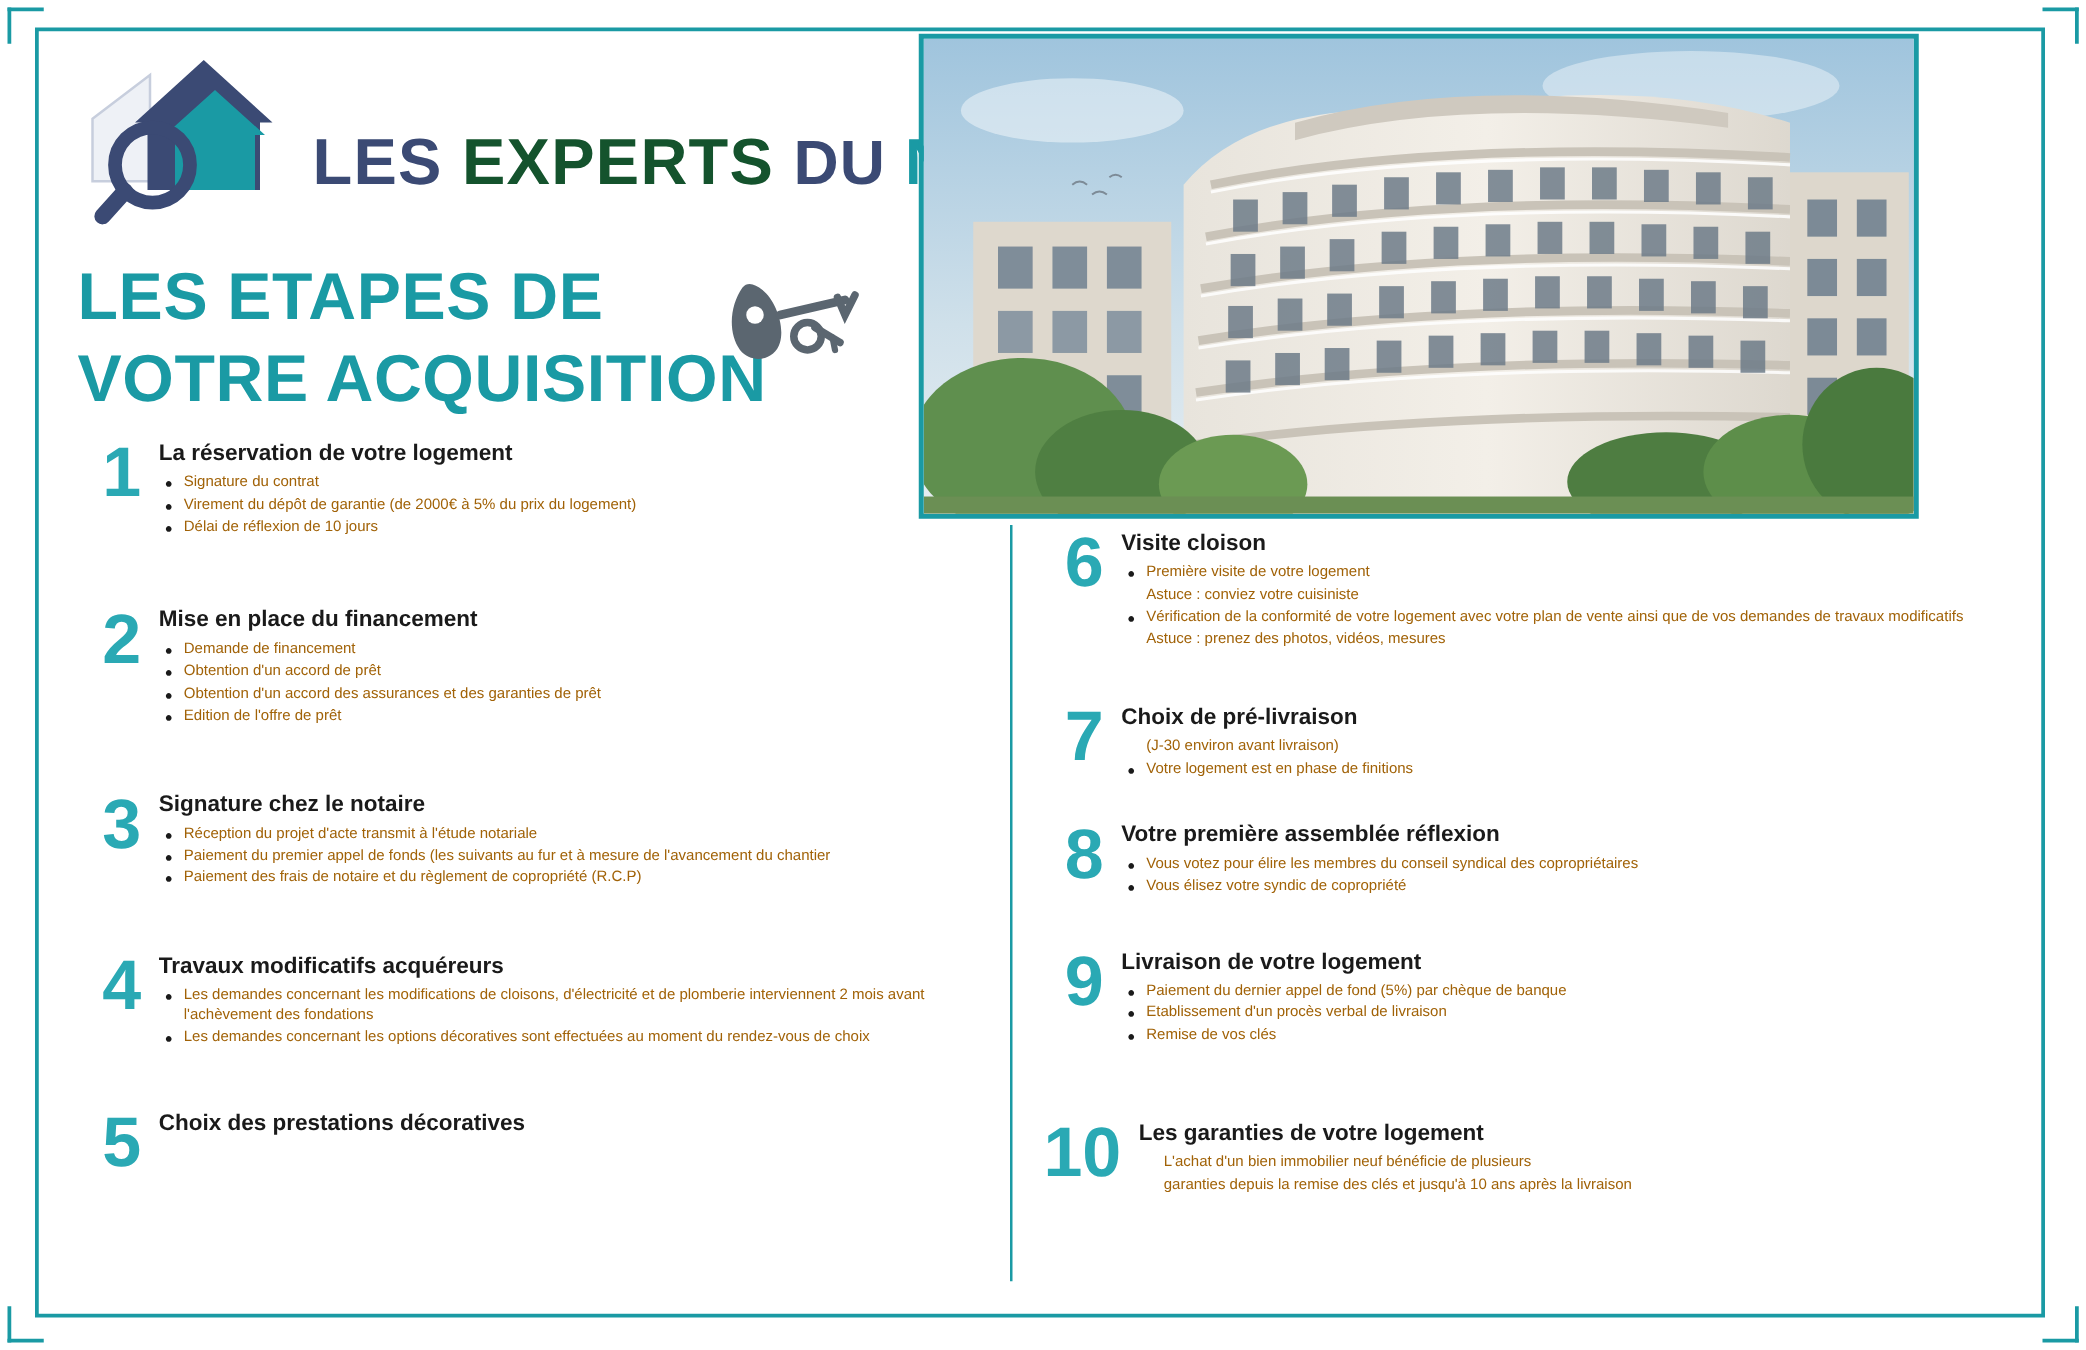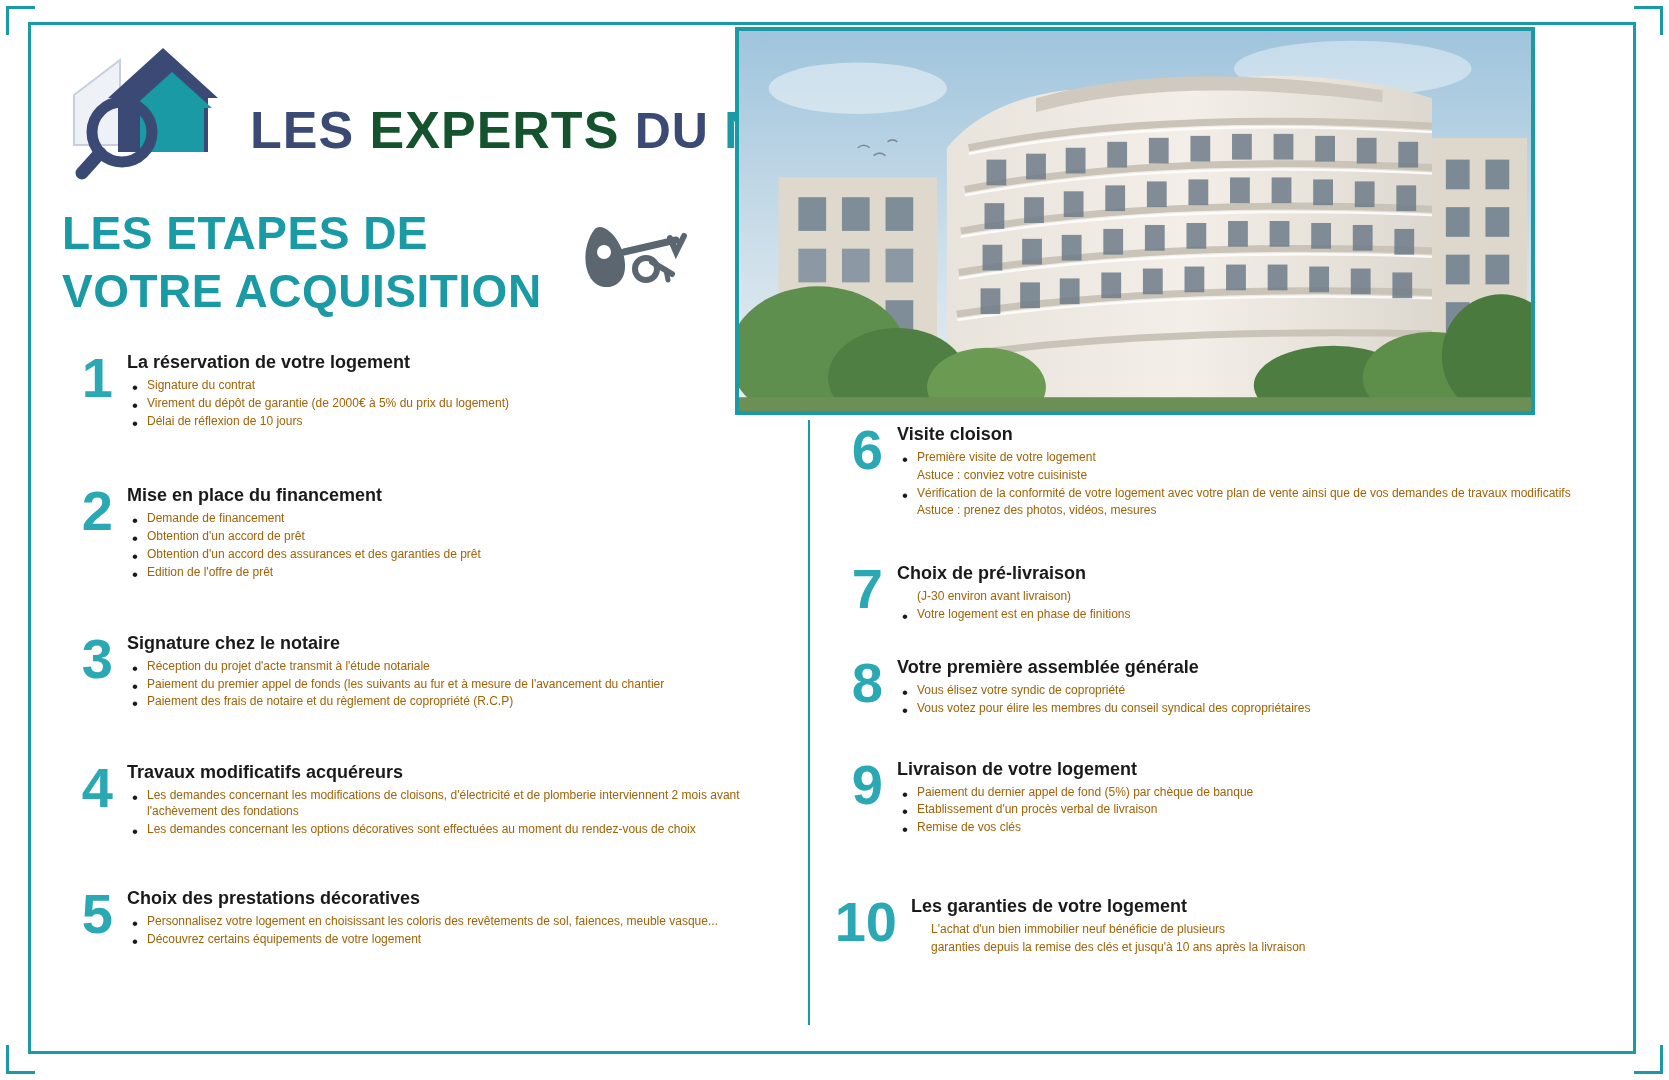--- a/index.html
+++ b/index.html
@@ -68,21 +68,21 @@
   .lt-experts { color: #14532d; }
   .lt-du { color: #3b4a74; font-size: 50px; }
   .lt-neuf { color: #1a9aa4; }
 
   
   .title {
     position: absolute;
     left: 62px;
     top: 205px;
     color: #1a9aa4;
-    font-size: 46px;
+    font-size: 53px;
     font-weight: bold;
     line-height: 1.25;
     letter-spacing: 0.5px;
   }
   .keys-icon {
     position: absolute;
     left: 580px;
     top: 222px;
     width: 110px;
     height: 70px;
@@ -391,25 +391,20 @@
           <li class="bulleted">Les demandes concernant les modifications de cloisons, d'électricité et de plomberie interviennent 2 mois avant l'achèvement des fondations</li>
           <li class="bulleted">Les demandes concernant les options décoratives sont effectuées au moment du rendez-vous de choix</li>
         </ul>
       </div>
     </div>
 
     <div class="step" style="margin-top:46px;">
       <div class="step-num">5</div>
       <div class="step-body">
         <div class="step-title">Choix des prestations décoratives</div>
-        <ul class="step-list">
-          <li class="bulleted">Personnalisez votre logement en choisissant les coloris des revêtements de sol, faiences, meuble vasque...</li>
-          <li class="bulleted">Découvrez certains équipements de votre logement</li>
-
-        </ul>
       </div>
     </div>
 
   </div>
 
   <div class="col-right">
 
     <div class="step">
       <div class="step-num">6</div>
       <div class="step-body">
@@ -430,24 +425,24 @@
         <ul class="step-list">
           <li class="plain">(J-30 environ avant livraison)</li>
           <li class="bulleted">Votre logement est en phase de finitions</li>
         </ul>
       </div>
     </div>
 
     <div class="step" style="margin-top:30px;">
       <div class="step-num">8</div>
       <div class="step-body">
-        <div class="step-title">Votre première assemblée générale</div>
-        <ul class="step-list">
+        <div class="step-title">Votre première assemblée réflexion</div>
+        <ul class="step-list">
+          <li class="bulleted">Vous votez pour élire les membres du conseil syndical des copropriétaires</li>
           <li class="bulleted">Vous élisez votre syndic de copropriété</li>
-          <li class="bulleted">Vous votez pour élire les membres du conseil syndical des copropriétaires</li>
         </ul>
       </div>
     </div>
 
     <div class="step" style="margin-top:38px;">
       <div class="step-num">9</div>
       <div class="step-body">
         <div class="step-title">Livraison de votre logement</div>
         <ul class="step-list">
           <li class="bulleted">Paiement du dernier appel de fond (5%) par chèque de banque</li>

